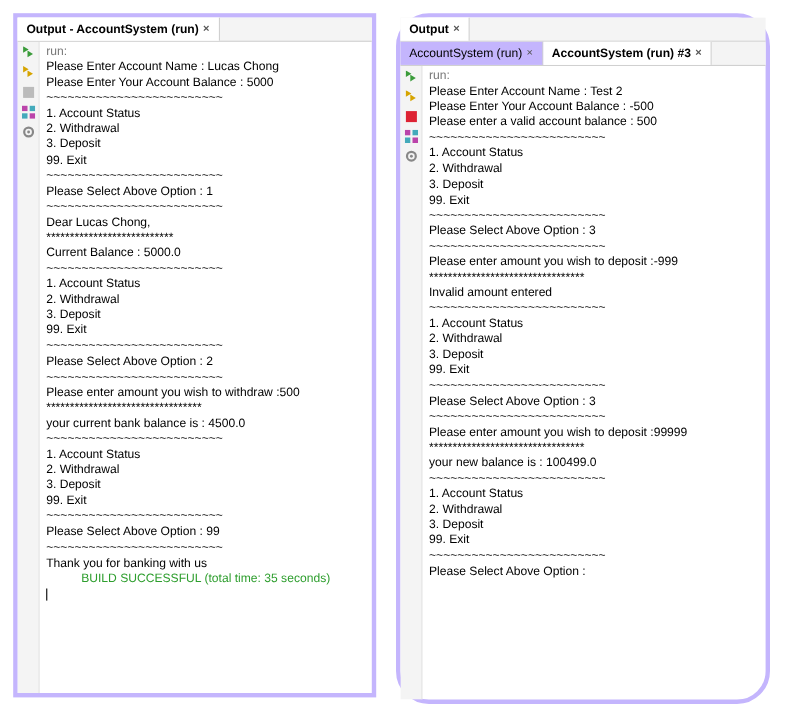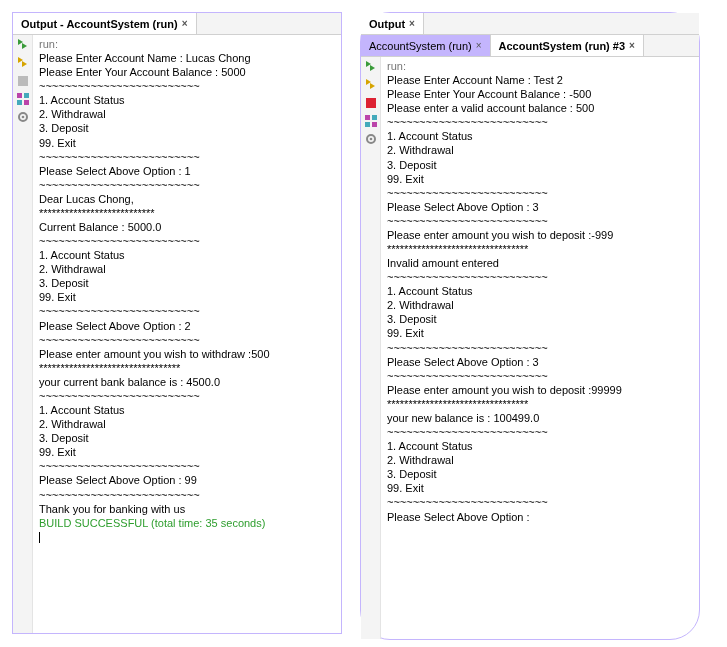--- a/index.html
+++ b/index.html
@@ -6,21 +6,21 @@
   body {
     background: #fff;
     font-family: "Segoe UI", Tahoma, sans-serif;
     font-size: 11px;
     padding: 12px;
     display: flex;
     gap: 18px;
     align-items: flex-start;
   }
   .panel {
-    border: 1px solid #c4b5fd;
+    border: 4px solid #c4b5fd;
     background: #fff;
     display: flex;
     flex-direction: column;
   }
   .panel-left { width: 330px; height: 622px; }
   .panel-right { width: 340px; height: 628px; border-radius: 30px; }
   .tabbar {
     display: flex;
     align-items: center;
     background: #f4f4f4;
@@ -71,21 +71,21 @@
     flex: 1;
     padding: 2px 6px 4px 6px;
     font-family: Liberation Sans, sans-serif;
     font-size: 11px;
     line-height: 1.28;
     white-space: pre;
     overflow: hidden;
     color: #000;
   }
   .run-label { color: #777; }
-  .success { color: #2e9e2e; }
+  .success { color: #2e9e2e; text-align: center; }
   .caret {
     display: inline-block;
     width: 1px;
     height: 11px;
     background: #000;
     vertical-align: text-bottom;
   }
 </style>
 </head>
 <body>

